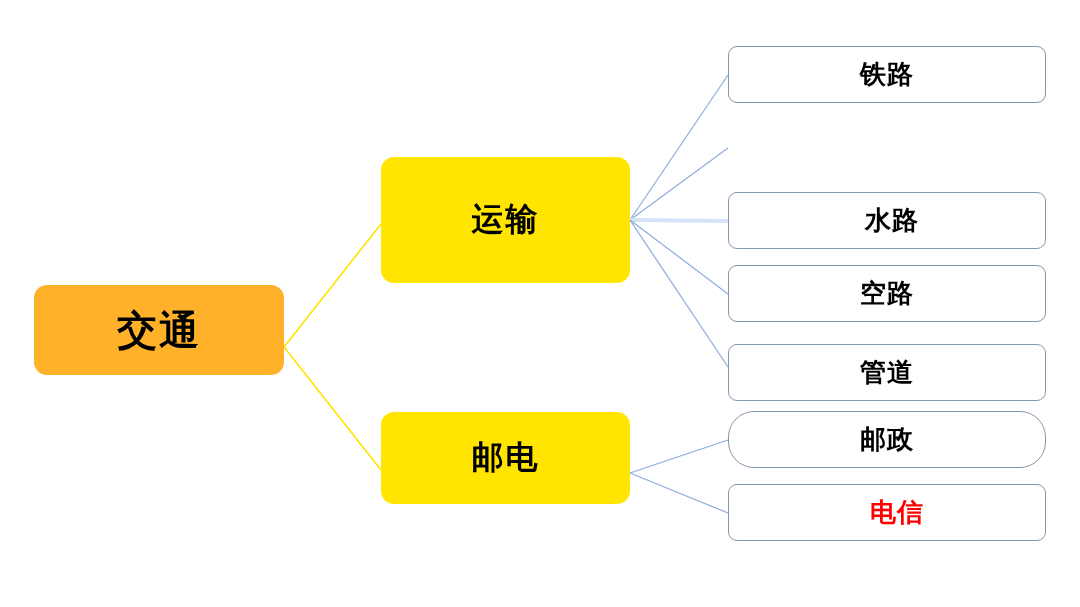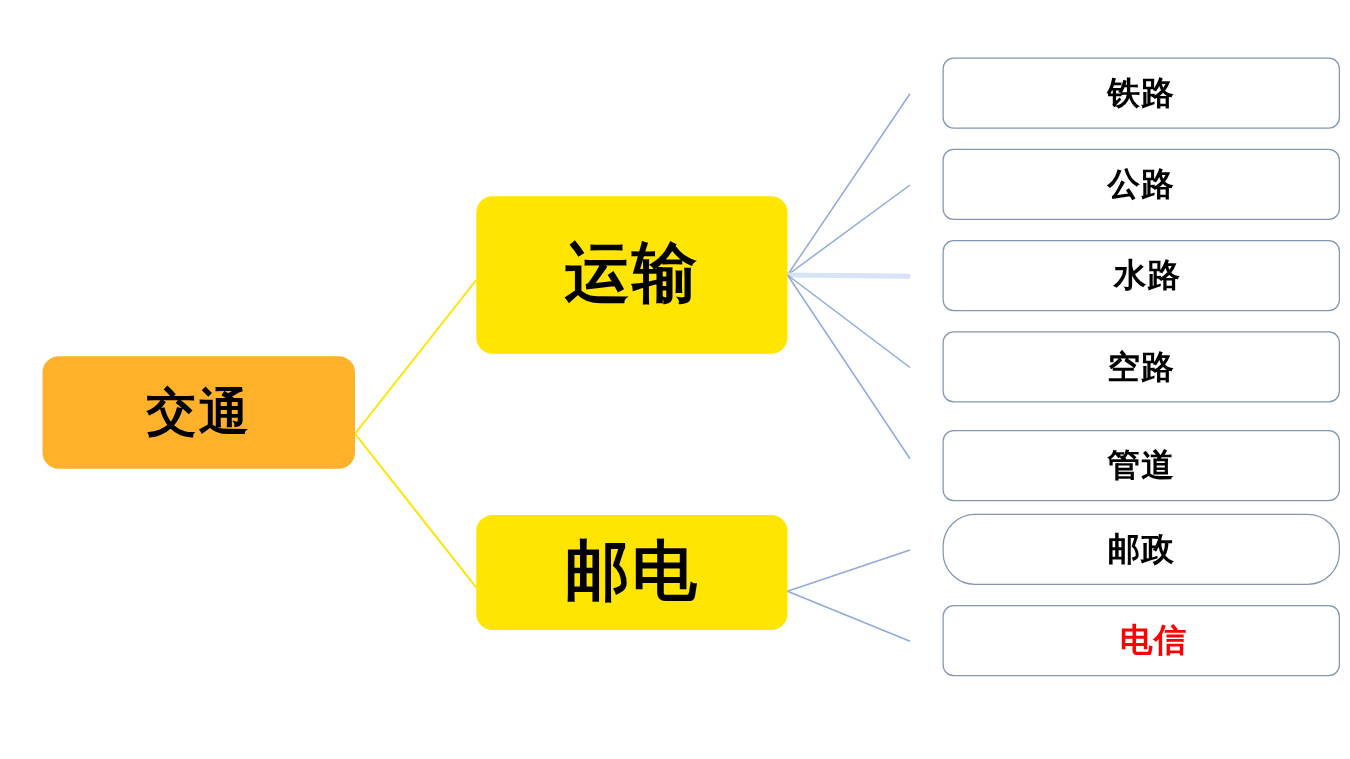--- a/index.html
+++ b/index.html
@@ -44,21 +44,21 @@
     font-size: 40px;
     font-weight: bold;
     color: #000000;
     letter-spacing: 2px;
   }
   .node-branch {
     width: 249px;
     height: 126px;
     background: #ffe500;
     border-radius: 13px;
-    font-size: 52px;
+    font-size: 32px;
     font-weight: bold;
     color: #000000;
     letter-spacing: 2px;
   }
   .node-branch-transport {
     left: 381px;
     top: 157px;
   }
   .node-branch-post {
     left: 381px;
@@ -69,21 +69,20 @@
     left: 728px;
     width: 318px;
     height: 57px;
     background: #ffffff;
     border: 1.3px solid #8497b0;
     border-radius: 9px;
     font-size: 26px;
     font-weight: bold;
     color: #000000;
     letter-spacing: 1px;
-    margin-left: 26px;
   }
   .leaf-red {
     color: #ff0000;
     padding-left: 20px;
   }
 </style>
 </head>
 <body>
 
 <div id="canvas">
@@ -115,23 +114,20 @@
   </div>
 
   <div class="node node-branch node-branch-post">
     <span>邮电</span>
   </div>
 
   <div class="node node-leaf" style="top:46px;">
     <span>铁路</span>
   </div>
 
-  <div class="node node-leaf" style="top:119px;">
-    <span>公路</span>
-  </div>
 
   <div class="node node-leaf" style="top:192px;padding-left:10px;">
     <span>水路</span>
   </div>
 
   <div class="node node-leaf" style="top:265px;">
     <span>空路</span>
   </div>
 
   <div class="node node-leaf" style="top:344px;">

